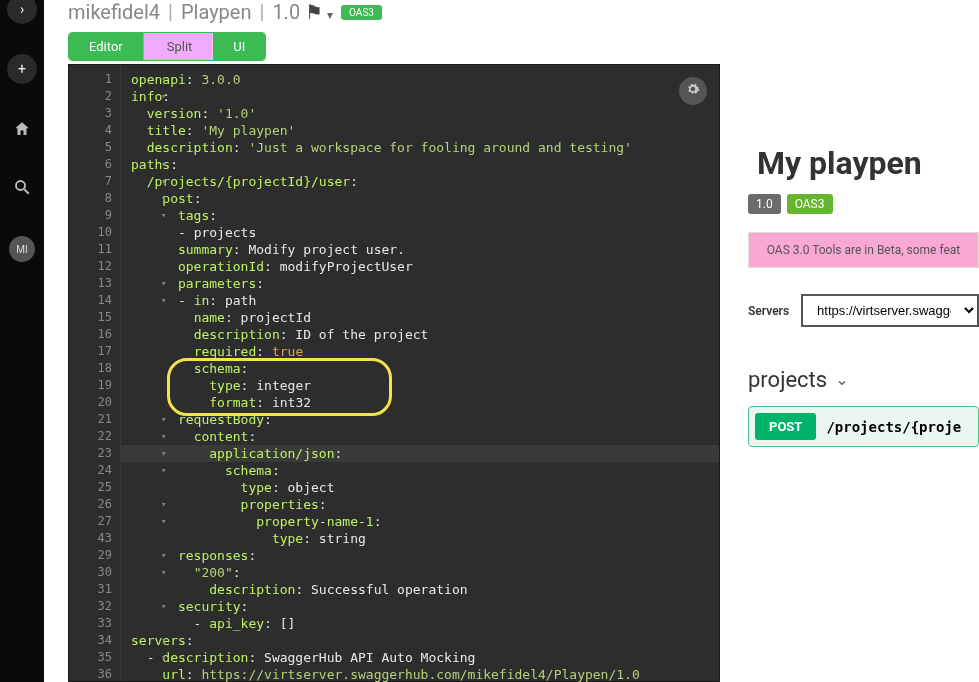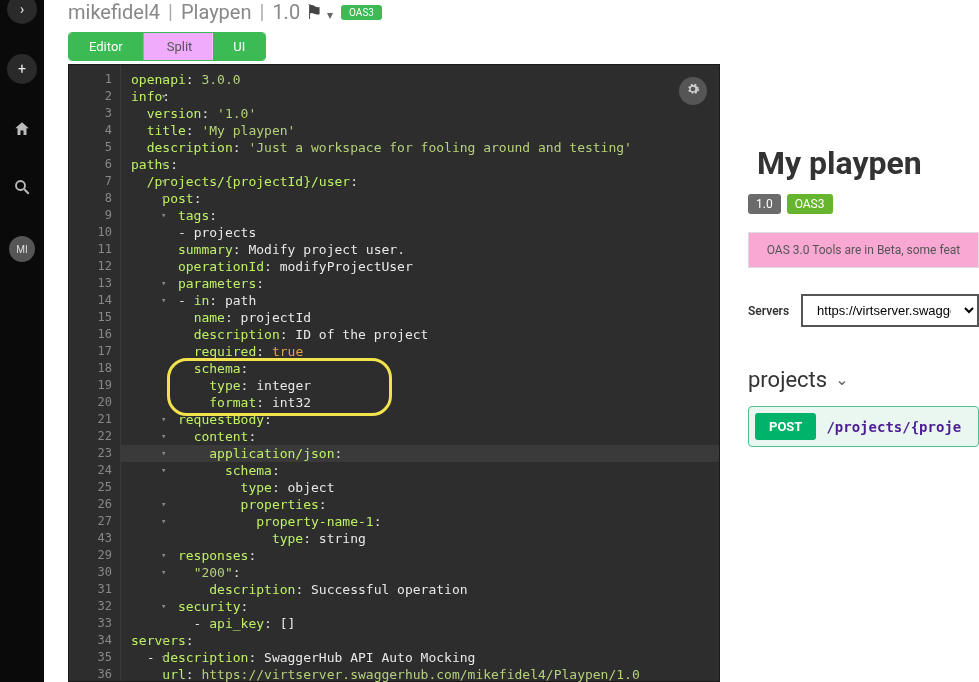--- a/index.html
+++ b/index.html
@@ -226,21 +226,21 @@
     color:#fff;
     font-weight:700;
     font-size:13px;
     padding: 6px 14px;
     border-radius:3px;
   }
   .op-row .path {
     font-family: monospace;
     font-size: 14px;
     font-weight:600;
-    color:#4c1d95;
+    color:#000000;
   }
 </style>
 </head>
 <body>
 
 <div class="sidebar">
   <div class="circle first">
     <span>›</span>
   </div>
   <div class="circle">

